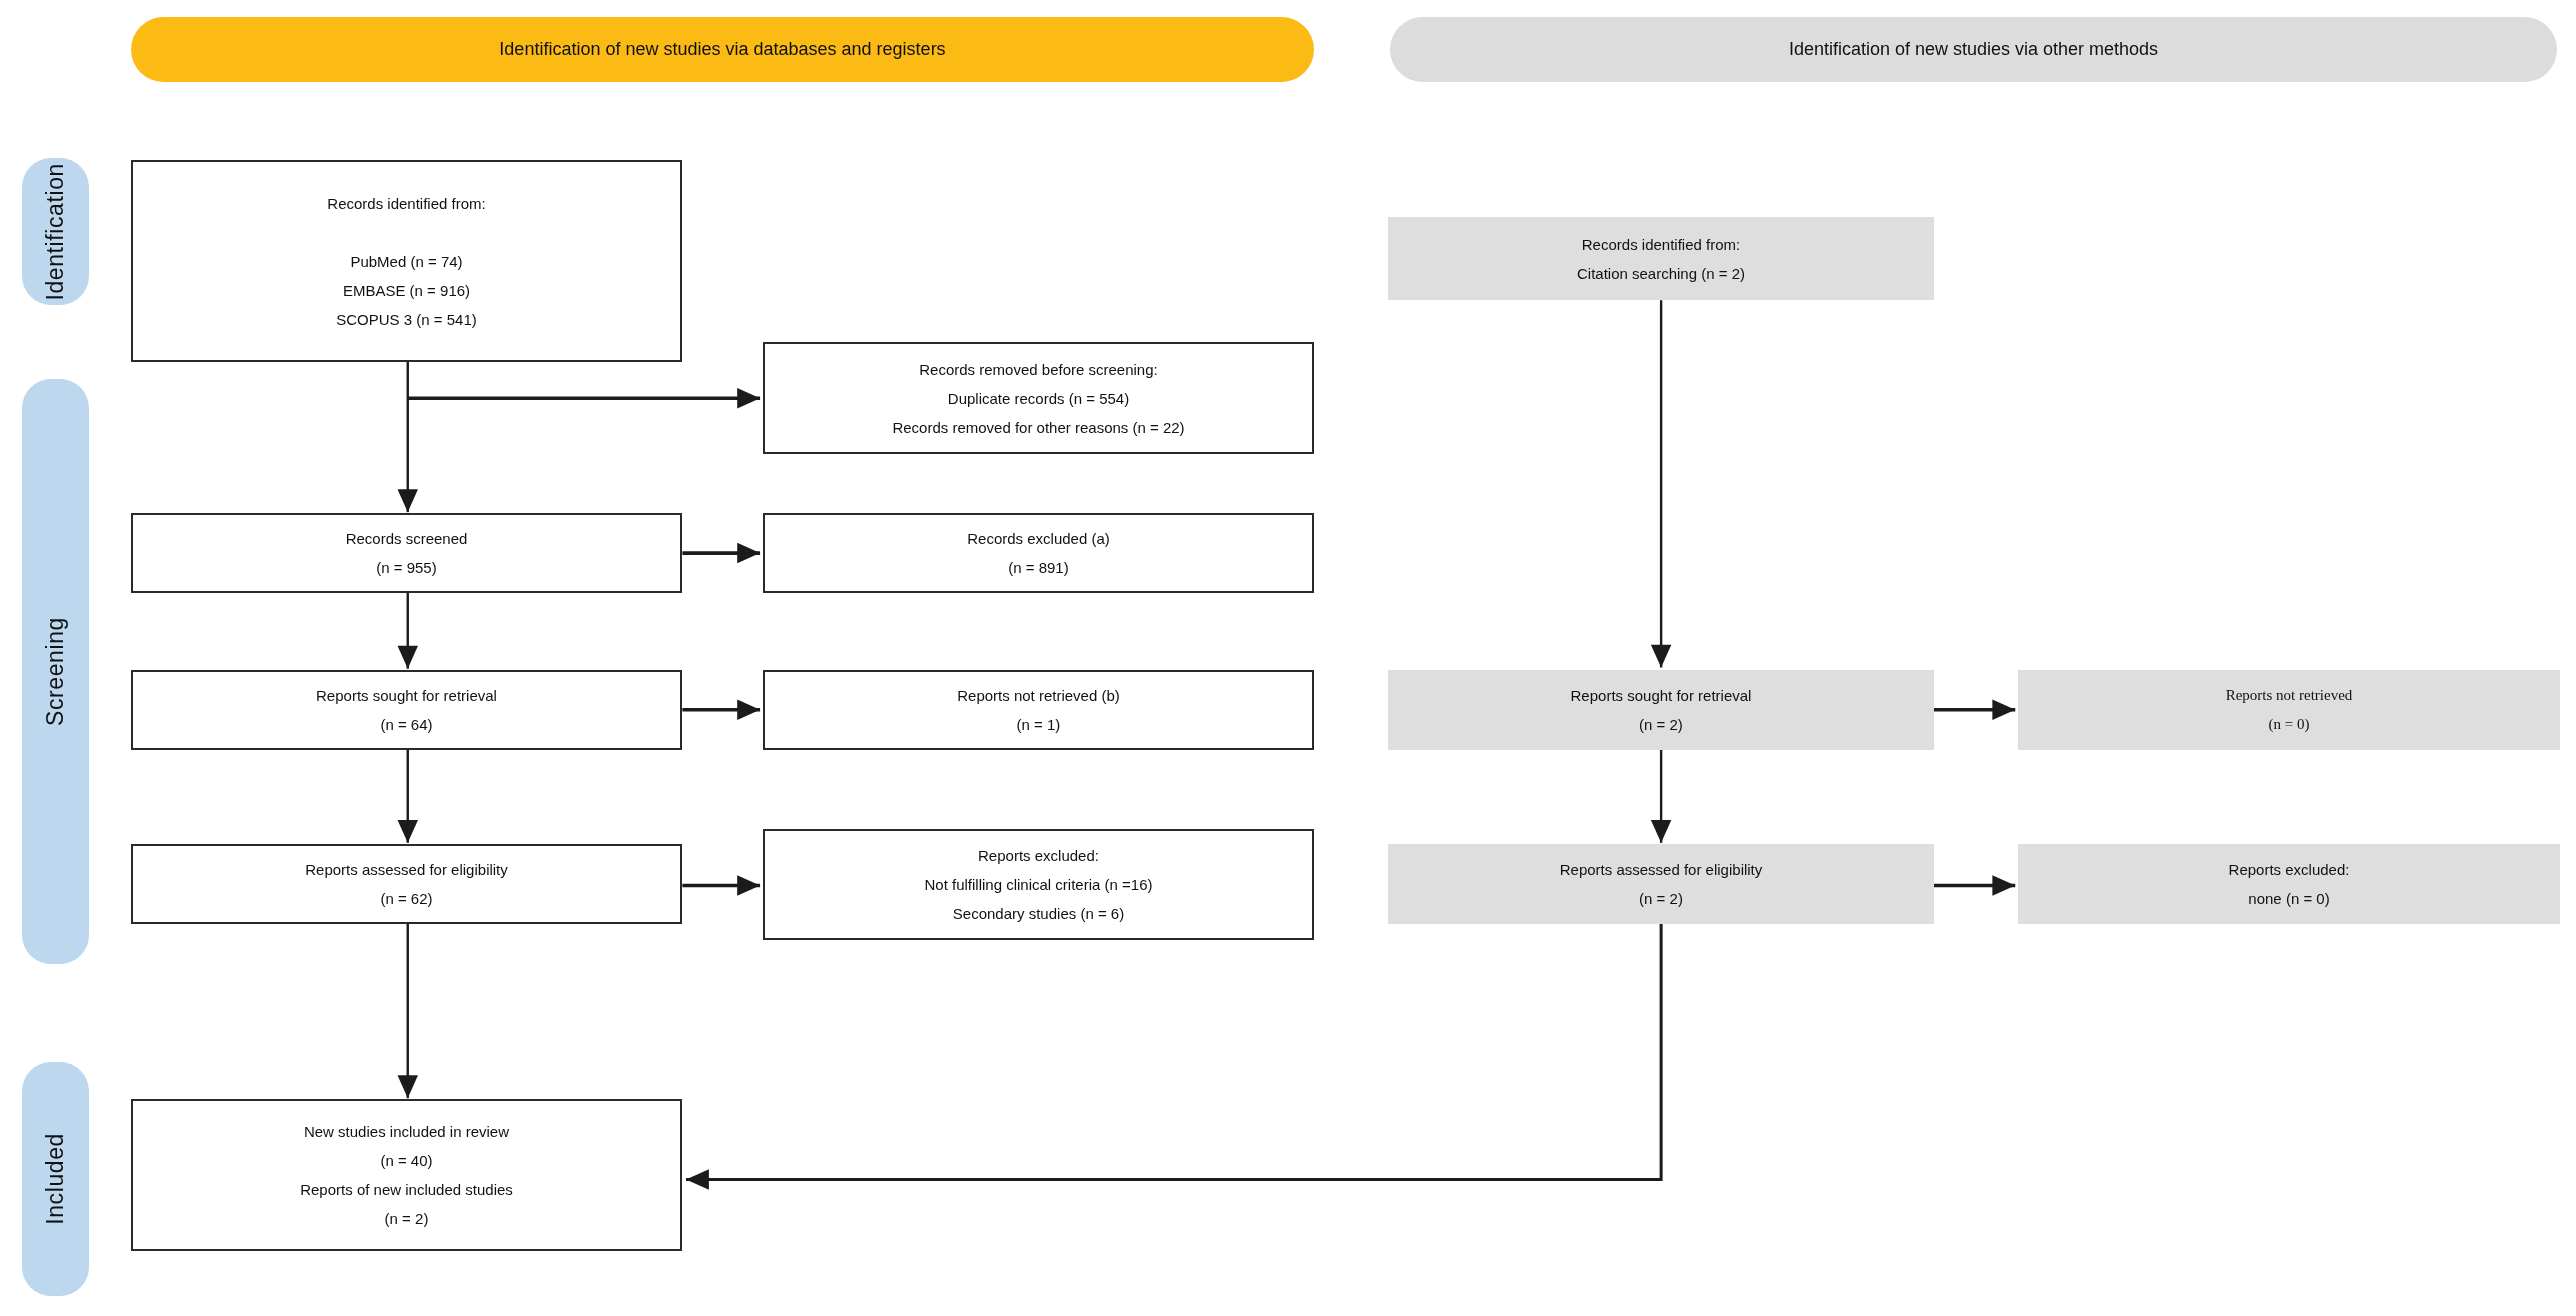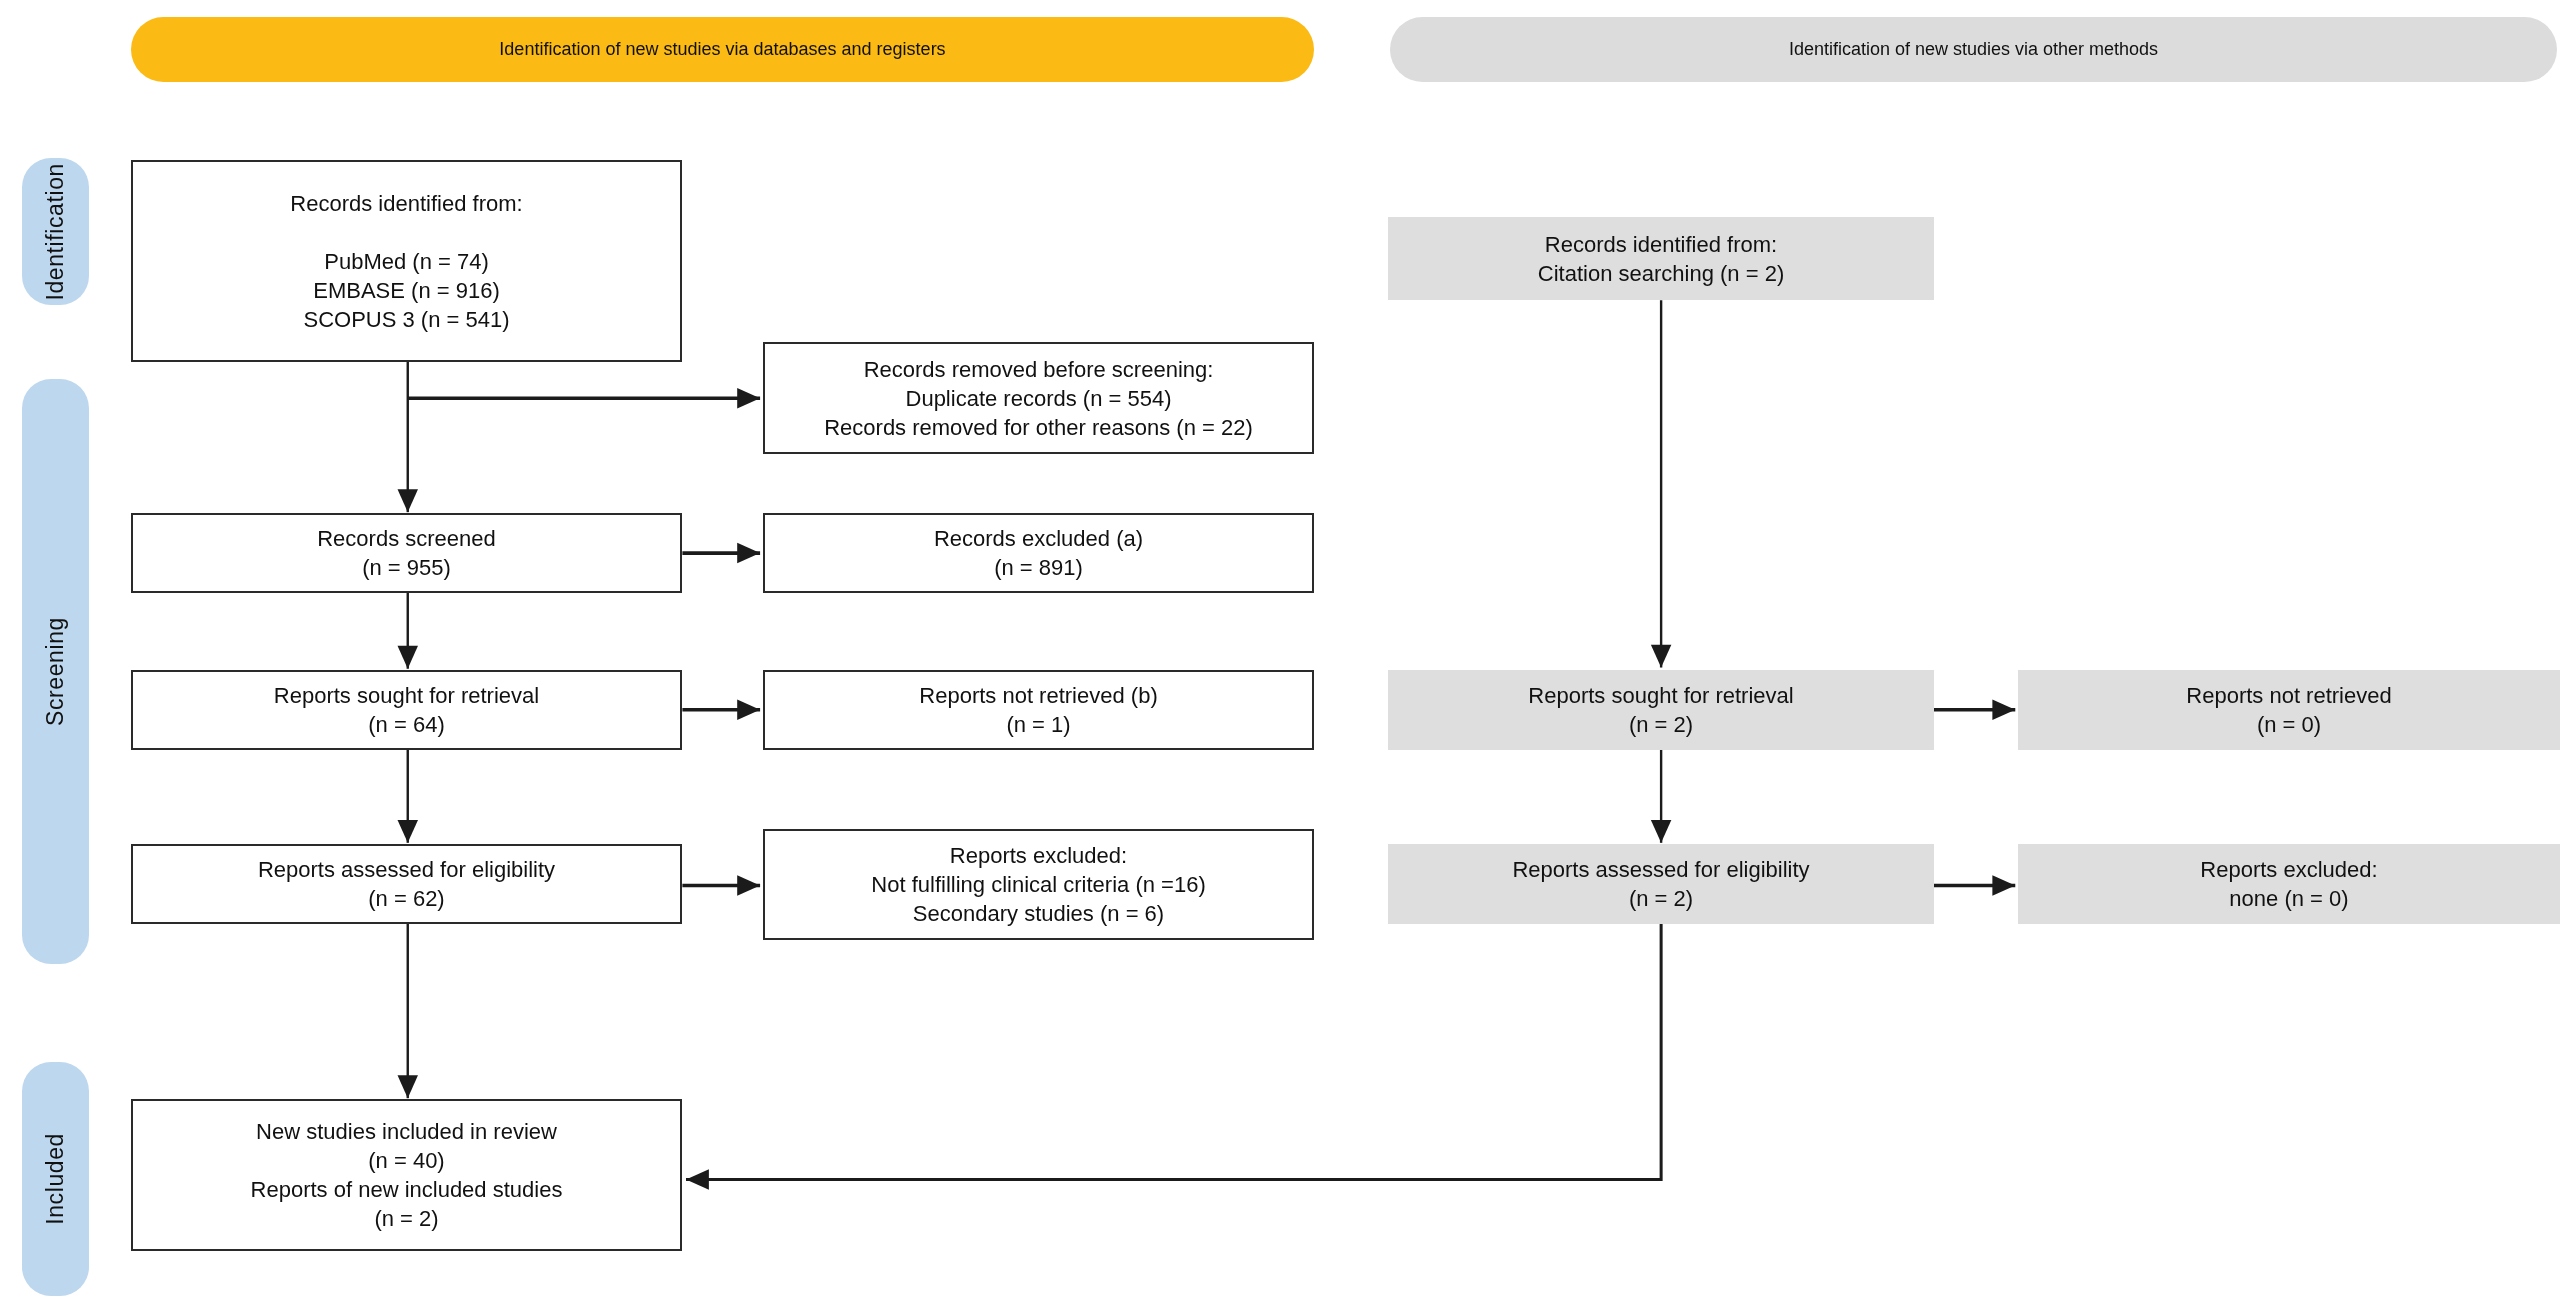--- a/index.html
+++ b/index.html
@@ -41,21 +41,21 @@
     transform:rotate(180deg);
     font-size:23px;
     letter-spacing:0.6px;
     white-space:nowrap;
   }
   .box{
     position:absolute;
     display:flex;align-items:center;justify-content:center;
     text-align:center;
     white-space:pre-line;
-    font-size:22px;
+    font-size:15px;
     line-height:29px;
     padding:2.4px 6px;
     box-sizing:border-box;
   }
   .box.bordered{background:#ffffff;border:2.4px solid #2A2A2A;}
   .box.gray{background:var(--gray-box-bg);border:none;}
 </style>
 </head>
 <body>
 
@@ -127,21 +127,21 @@
 Secondary studies (n = 6)</div>
   <div class="box bordered" style="left:131px;top:1099px;width:551px;height:152px;">New studies included in review
 (n = 40)
 Reports of new included studies
 (n = 2)</div>
 
   <div class="box gray" style="left:1388px;top:217px;width:546px;height:83px;">Records identified from:
 Citation searching (n = 2)</div>
   <div class="box gray" style="left:1388px;top:670px;width:546px;height:80px;">Reports sought for retrieval
 (n = 2)</div>
-  <div class="box gray" style="left:2018px;top:670px;width:542px;height:80px;">Reports not retrieved
+  <div class="box gray" style="left:2018px;top:670px;width:542px;height:80px;font-family:Liberation Serif, serif;">Reports not retrieved
 (n = 0)</div>
   <div class="box gray" style="left:1388px;top:844px;width:546px;height:80px;">Reports assessed for eligibility
 (n = 2)</div>
   <div class="box gray" style="left:2018px;top:844px;width:542px;height:80px;">Reports excluded:
 none (n = 0)</div>
 
 </div>
 
 
 </body></html>

